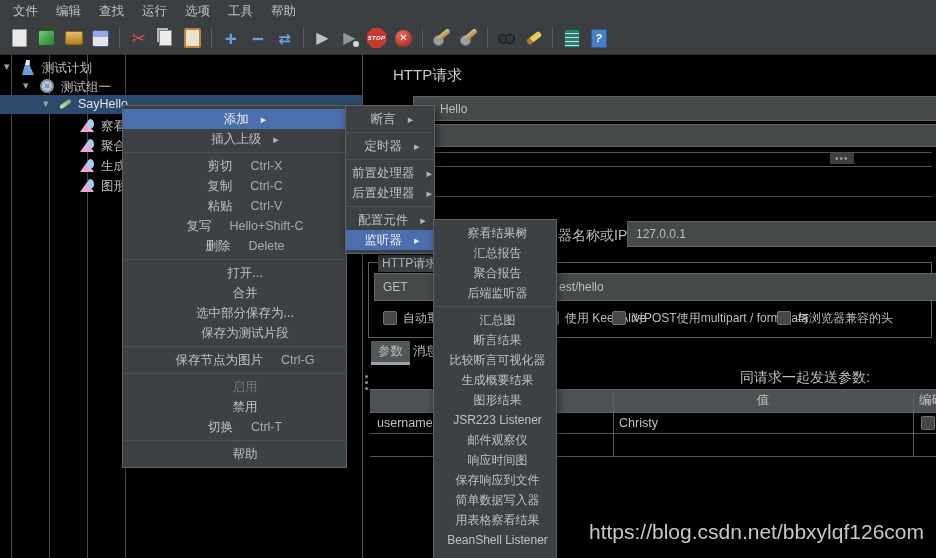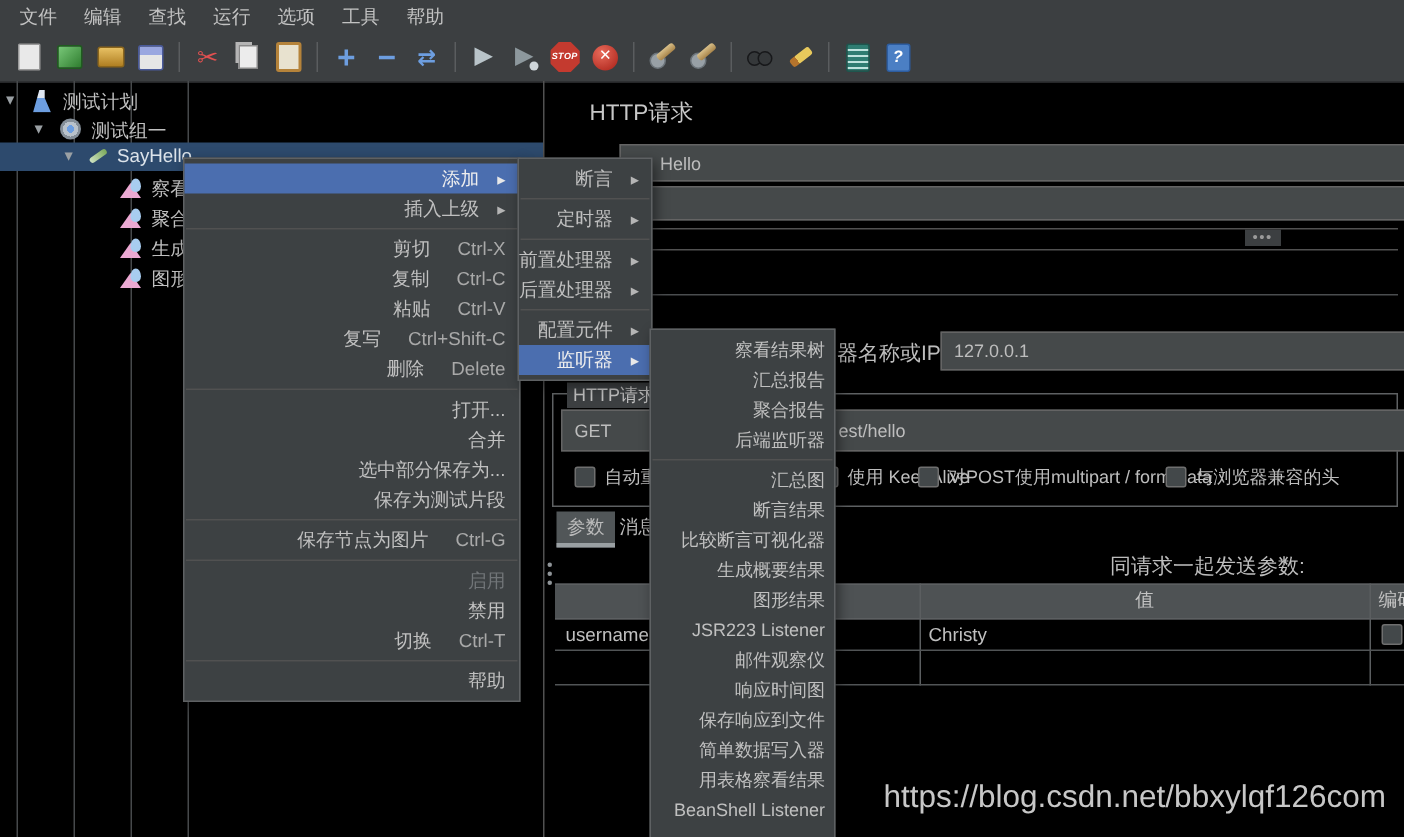--- a/index.html
+++ b/index.html
@@ -79,21 +79,21 @@
   .thead{position:absolute;left:370px;top:389px;width:606px;height:22px;background:#4e5254;
          border-top:1px solid #5c5f61;border-bottom:1px solid #5c5f61;}
   .thl{position:absolute;top:3px;font-size:12.5px;color:#c4c4c4;white-space:nowrap;}
   .tcell{position:absolute;font-size:12.5px;color:#c0c0c0;white-space:nowrap;}
   .gridv{position:absolute;top:389px;height:68px;width:1px;background:#5b5e60;}
   .gridh{position:absolute;left:370px;width:606px;height:1px;background:#515456;}
 
   
   .menu{position:absolute;background:#3d4143;border:1px solid #5e6163;box-shadow:2px 3px 8px rgba(0,0,0,.45);
         display:flex;flex-direction:column;padding:3px 0;z-index:10;}
-  .mi{height:20px;display:flex;align-items:center;justify-content:flex-end;
+  .mi{height:20px;display:flex;align-items:center;justify-content:center;
       padding:0 9px 0 30px;font-size:12.5px;color:#c0c0c0;white-space:nowrap;flex:0 0 auto;}
   .mi .sc{color:#a9a9a9;margin-left:18px;}
   .mi .arr{color:#b5b5b5;font-size:11px;margin-left:12px;}
   .mi.hl{background:#4b6eaf;color:#eeeeee;}
   .mi.hl .sc,.mi.hl .arr{color:#e8e8e8;}
   .mi.dis{color:#717578;}
   .msep{height:1px;background:#515151;margin:3px 1px;flex:0 0 auto;}
   .submenu .mi{padding:0 8px 0 12px;}
   .lmenu .mi{padding:0 6px 0 11px;height:20px;font-size:12px;}
 
@@ -289,21 +289,21 @@
     <div class="mi">
         <span>复制</span>
         <span class="sc">Ctrl-C</span>
       </div>
     <div class="mi">
         <span>粘贴</span>
         <span class="sc">Ctrl-V</span>
       </div>
     <div class="mi">
         <span>复写</span>
-        <span class="sc">Ctrl+Shift-C</span>
+        <span class="sc">Hello+Shift-C</span>
       </div>
     <div class="mi">
         <span>删除</span>
         <span class="sc">Delete</span>
       </div>
     <div class="msep"></div>
     <div class="mi">
         <span>打开...</span>
       </div>
     <div class="mi">

